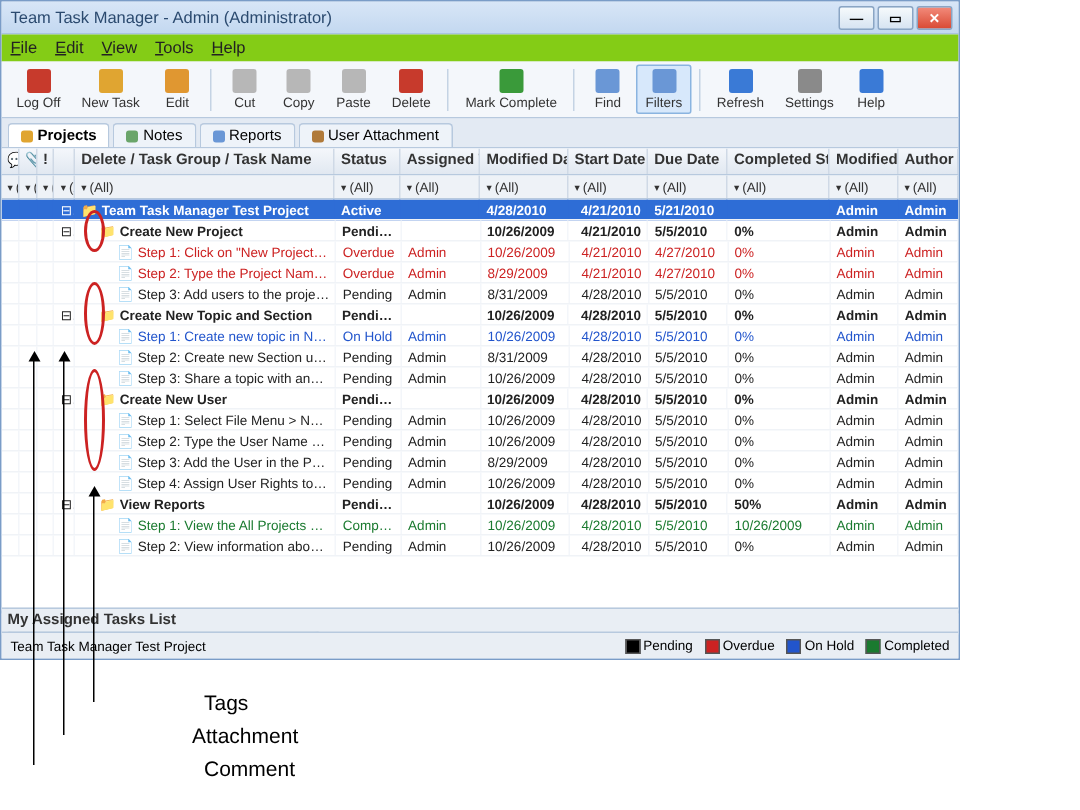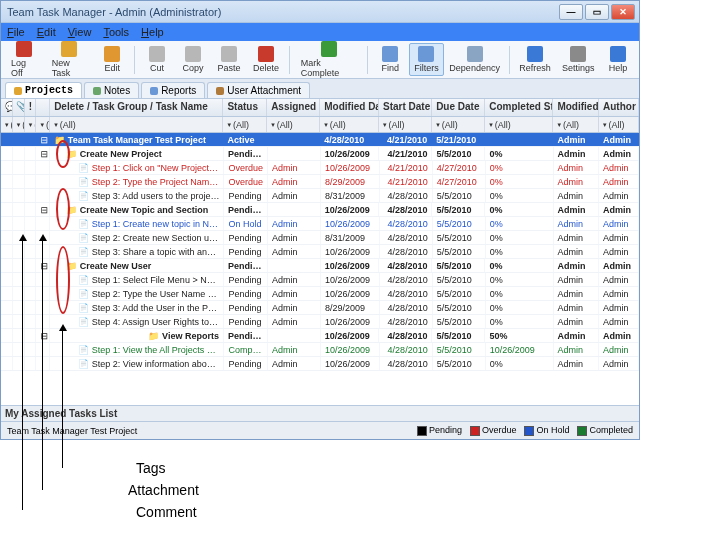--- a/index.html
+++ b/index.html
@@ -2,30 +2,30 @@
 <html><head>
 <meta charset="utf-8">
 <style>
 * { box-sizing: border-box; margin: 0; padding: 0; }
 body { font-family: Tahoma, Arial, sans-serif; font-size: 10px; background: #fff; }
 .window { width: 640px; height: 440px; border: 1px solid #7a9cc7; background: #e8f0f9; position: relative; overflow: hidden; }
 .titlebar { height: 22px; background: linear-gradient(#d8e6f7,#c3d8f0); display: flex; align-items: center; padding: 0 4px; border-bottom: 1px solid #a9c3e0; }
 .titlebar .title { flex: 1; font-size: 11px; color: #2b4a6f; padding-left: 2px; }
 .win-btn { width: 24px; height: 16px; margin-left: 2px; border: 1px solid #8aa5c4; background: linear-gradient(#f6fafc,#d7e4f2); display: flex; align-items: center; justify-content: center; border-radius: 2px; font-size: 9px; font-weight: bold; }
 .win-btn.close { background: linear-gradient(#f28a7a,#d94a34); color: #fff; }
-.menubar { height: 18px; background: #3b82f6; display: flex; align-items: center; padding: 0 6px; gap: 12px; font-size: 11px; color: #222; }
+.menubar { height: 18px; background: #84cc16; display: flex; align-items: center; padding: 0 6px; gap: 12px; font-size: 11px; color: #222; }
 .menubar span u { text-decoration: underline; }
 .toolbar { height: 38px; background: #f4f7fb; border-bottom: 1px solid #b7c9de; display: flex; align-items: center; padding: 0 4px; gap: 2px; }
 .tbtn { display: flex; flex-direction: column; align-items: center; justify-content: center; padding: 2px 5px; font-size: 9px; color: #333; border: 1px solid transparent; border-radius: 2px; min-width: 34px; }
 .tbtn.active { background: #d7e8fb; border: 1px solid #8ab4e0; }
 .tbtn .ico { width: 16px; height: 16px; margin-bottom: 1px; border-radius: 2px; display: flex; align-items: center; justify-content: center; font-size: 11px; color: #fff; text-shadow: 0 0 1px #0006; }
 .tsep { width: 1px; height: 28px; background: #c4d3e4; margin: 0 3px; }
 .tabbar { height: 20px; background: #e3eaf3; border-bottom: 1px solid #b7c9de; display: flex; align-items: flex-end; padding: 0 4px; gap: 2px; }
 .tab { padding: 2px 8px; font-size: 10px; border: 1px solid #b7c9de; border-bottom: none; background: #eef3f9; border-radius: 3px 3px 0 0; display:flex; align-items:center; gap:3px; }
-.tab.active { background: #fff; font-weight: bold; font-family: Liberation Mono, monospace; }
+.tab.active { background: #fff; font-weight: bold; }
 .tab .dot { width: 8px; height: 8px; border-radius: 2px; }
 .grid { position: absolute; top: 98px; left: 0; right: 0; bottom: 32px; background: #fff; overflow: hidden; }
 .ghdr { display: flex; background: linear-gradient(#f4f7fb,#e1e8f1); border-bottom: 1px solid #b7c9de; height: 18px; }
 .gh { border-right: 1px solid #cfd9e6; padding: 2px 4px; font-size: 10px; font-weight: bold; color: #333; overflow: hidden; white-space: nowrap; }
 .gfilt { display: flex; background: #eef2f7; border-bottom: 1px solid #b7c9de; height: 16px; }
 .gf { border-right: 1px solid #cfd9e6; padding: 1px 4px; font-size: 9px; color: #333; overflow: hidden; white-space: nowrap; display:flex; align-items:center; }
 .gf .dd { font-size: 7px; margin-right: 2px; }
 .gbody { overflow: auto; height: calc(100% - 34px); }
 .gr { display: flex; height: 14px; border-bottom: 1px solid #f0f3f7; }
 .gr:nth-child(even){ }
@@ -116,24 +116,20 @@
       </div>
       <div class="tsep"></div>
       <div class="tbtn">
         <div class="ico" style="background: rgb(106, 151, 214);"></div>
         <span>Find</span>
       </div>
       <div class="tbtn active">
         <div class="ico" style="background: rgb(106, 151, 214);"></div>
         <span>Filters</span>
       </div>
-      <div class="tbtn">
-        <div class="ico" style="background: rgb(138, 165, 196);"></div>
-        <span>Dependency</span>
-      </div>
       <div class="tsep"></div>
       <div class="tbtn">
         <div class="ico" style="background: rgb(58, 122, 214);"></div>
         <span>Refresh</span>
       </div>
       <div class="tbtn">
         <div class="ico" style="background: rgb(138, 138, 138);"></div>
         <span>Settings</span>
       </div>
       <div class="tbtn">
@@ -401,21 +397,21 @@
           <div class="gc c-due">5/5/2010</div>
           <div class="gc c-cs">0%</div>
           <div class="gc c-mby">Admin</div>
           <div class="gc c-auth">Admin</div>
         </div>
         <div class="gr">
           <div class="gc c-icon bold"></div>
           <div class="gc c-flag bold"></div>
           <div class="gc c-tag bold"></div>
           <div class="gc c-att">⊟</div>
-          <div class="gc c-task bold" style="padding-left: 16px; text-align: right;">📁 View Reports</div>
+          <div class="gc c-task bold" style="padding-left: 16px;">📁 View Reports</div>
           <div class="gc c-status bold">Pending</div>
           <div class="gc c-ass bold"></div>
           <div class="gc c-mod bold">10/26/2009</div>
           <div class="gc c-start bold">4/28/2010</div>
           <div class="gc c-due bold">5/5/2010</div>
           <div class="gc c-cs bold">50%</div>
           <div class="gc c-mby bold">Admin</div>
           <div class="gc c-auth bold">Admin</div>
         </div>
         <div class="gr">

